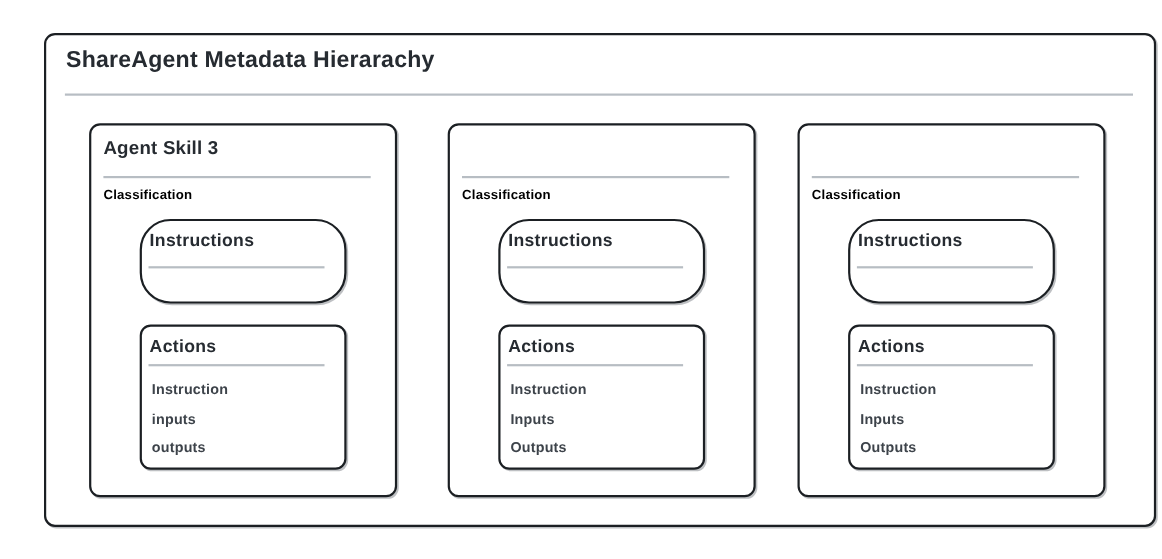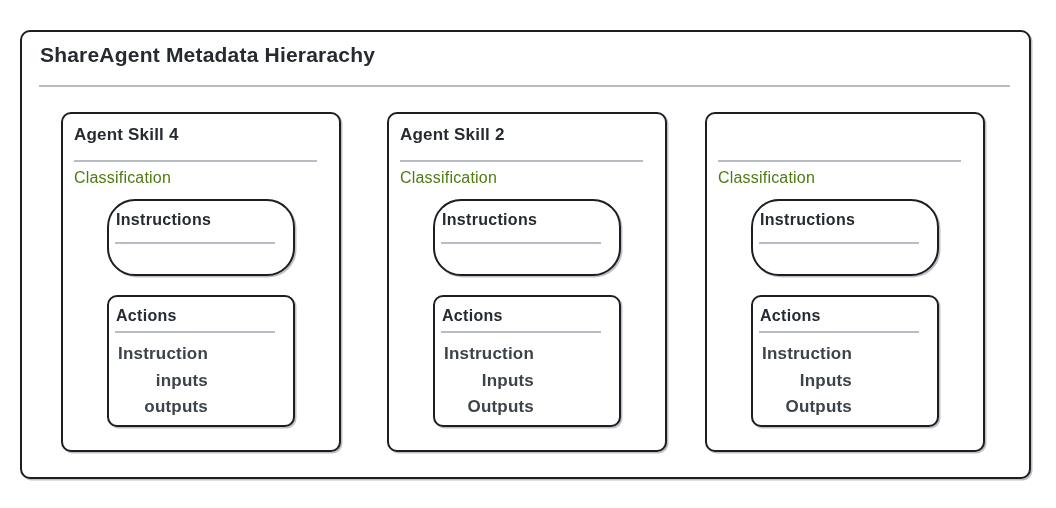--- a/index.html
+++ b/index.html
@@ -12,29 +12,28 @@
     height: 508px;
     position: relative;
     overflow: hidden;
     font-family: "Liberation Sans", "DejaVu Sans", sans-serif;
     color: #262b31;
     -webkit-font-smoothing: antialiased;
   }
 
   .frame {
     position: absolute;
-    left: 20px;
+    left: 40px;
     top: 30px;
     width: 1007px;
     height: 445px;
     border: 2px solid #1b1f23;
     border-radius: 10px;
     background: #ffffff;
     box-shadow: 1.5px 1.5px 0 rgba(110,116,122,0.45);
-    text-align: right;
   }
 
   .frame-title {
     position: absolute;
     left: 18px;
     top: 9px;
     font-size: 21px;
     font-weight: 700;
     letter-spacing: 0.2px;
     color: #262b31;
@@ -82,24 +81,24 @@
   .card-divider {
     left: 11px;
     width: 243px;
     top: 46px;
   }
 
   .card-label {
     position: absolute;
     left: 11px;
     top: 56px;
-    font-size: 16px;
-    font-weight: 400;
-    letter-spacing: 0.2px;
-    color: #4d7c0f;
+    font-size: 12px;
+    font-weight: 700;
+    letter-spacing: 0.2px;
+    color: #000000;
     line-height: 15px;
   }
 
   .inner-box {
     position: absolute;
     left: 44px;
     width: 184px;
     border: 2px solid #1b1f23;
     border-radius: 10px;
     background: #ffffff;
@@ -136,58 +135,57 @@
 
   .action-items {
     position: absolute;
     left: 9px;
     top: 44px;
     margin: 0;
     padding: 0;
     list-style: none;
   }
   .action-items li {
-    font-size: 17px;
+    font-size: 13px;
     font-weight: 700;
     letter-spacing: 0.2px;
     color: #3d434a;
     line-height: 26.5px;
     white-space: nowrap;
   }
 </style>
 </head>
 <body>
 
 <div class="frame">
   <div class="frame-title">ShareAgent Metadata Hierarachy</div>
   <div class="divider frame-divider"></div>
 
   <section class="card card-1">
-    <h2 class="card-title">Agent Skill 4</h2>
+    <h2 class="card-title">Agent Skill 3</h2>
     <div class="divider card-divider"></div>
     <div class="card-label">Classification</div>
 
     <div class="inner-box instructions-box">
       <h3 class="inner-title">Instructions</h3>
       <div class="divider inner-divider instructions-divider"></div>
     </div>
 
     <div class="inner-box actions-box">
       <h3 class="inner-title">Actions</h3>
       <div class="divider inner-divider actions-divider"></div>
       <ul class="action-items">
         <li>Instruction</li>
         <li>inputs</li>
         <li>outputs</li>
       </ul>
     </div>
   </section>
 
   <section class="card card-2">
-    <h2 class="card-title">Agent Skill 2</h2>
     <div class="divider card-divider"></div>
     <div class="card-label">Classification</div>
 
     <div class="inner-box instructions-box">
       <h3 class="inner-title">Instructions</h3>
       <div class="divider inner-divider instructions-divider"></div>
     </div>
 
     <div class="inner-box actions-box">
       <h3 class="inner-title">Actions</h3>

